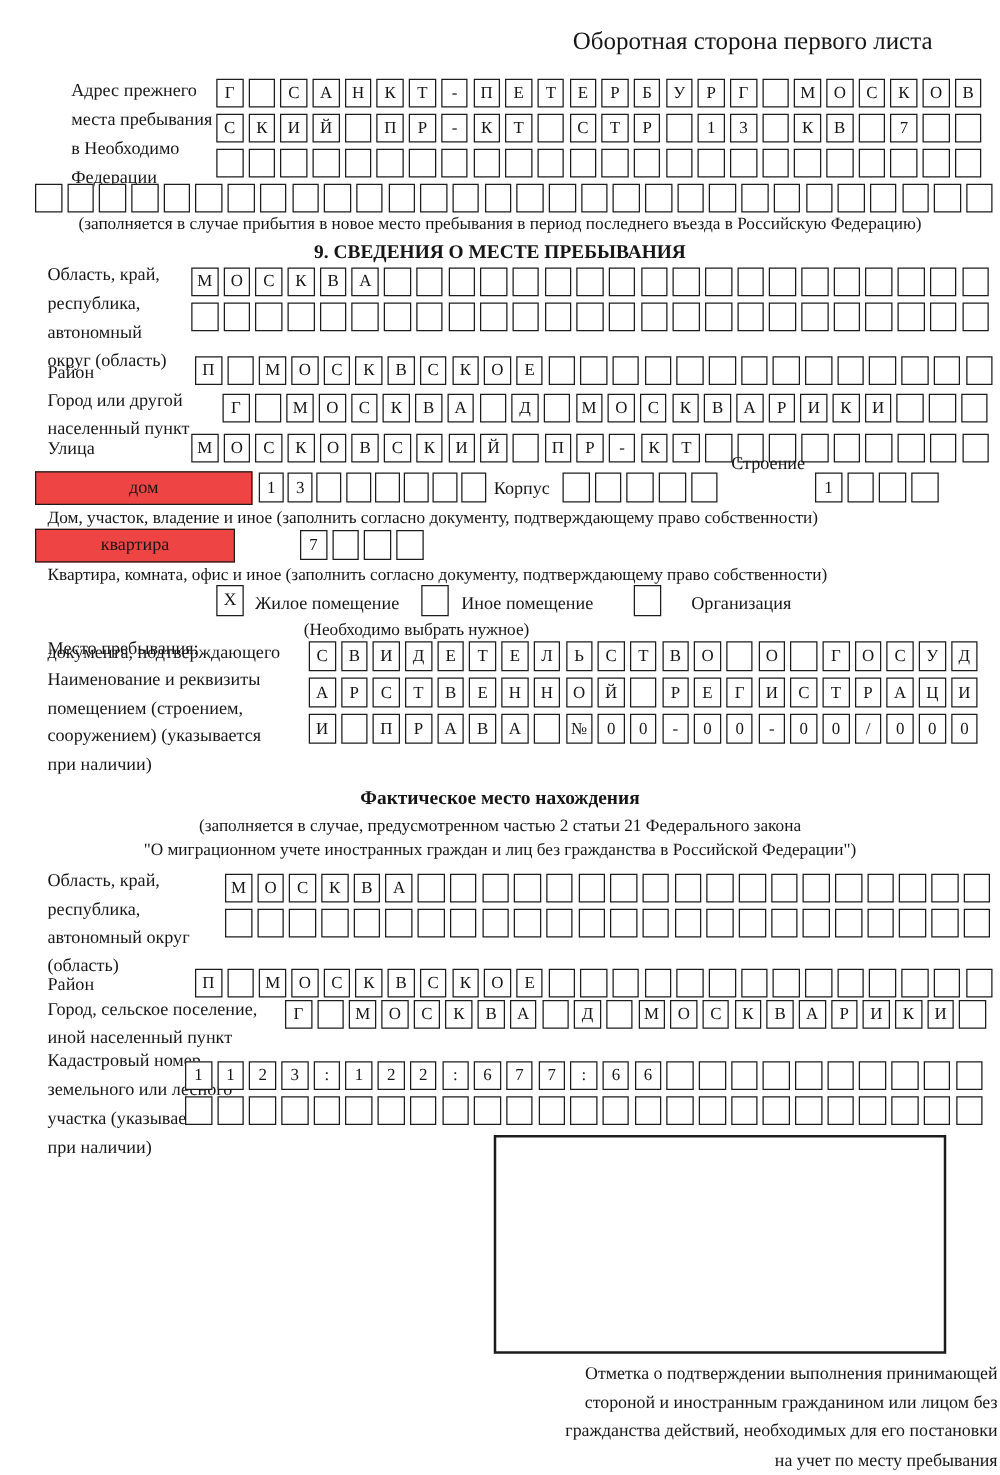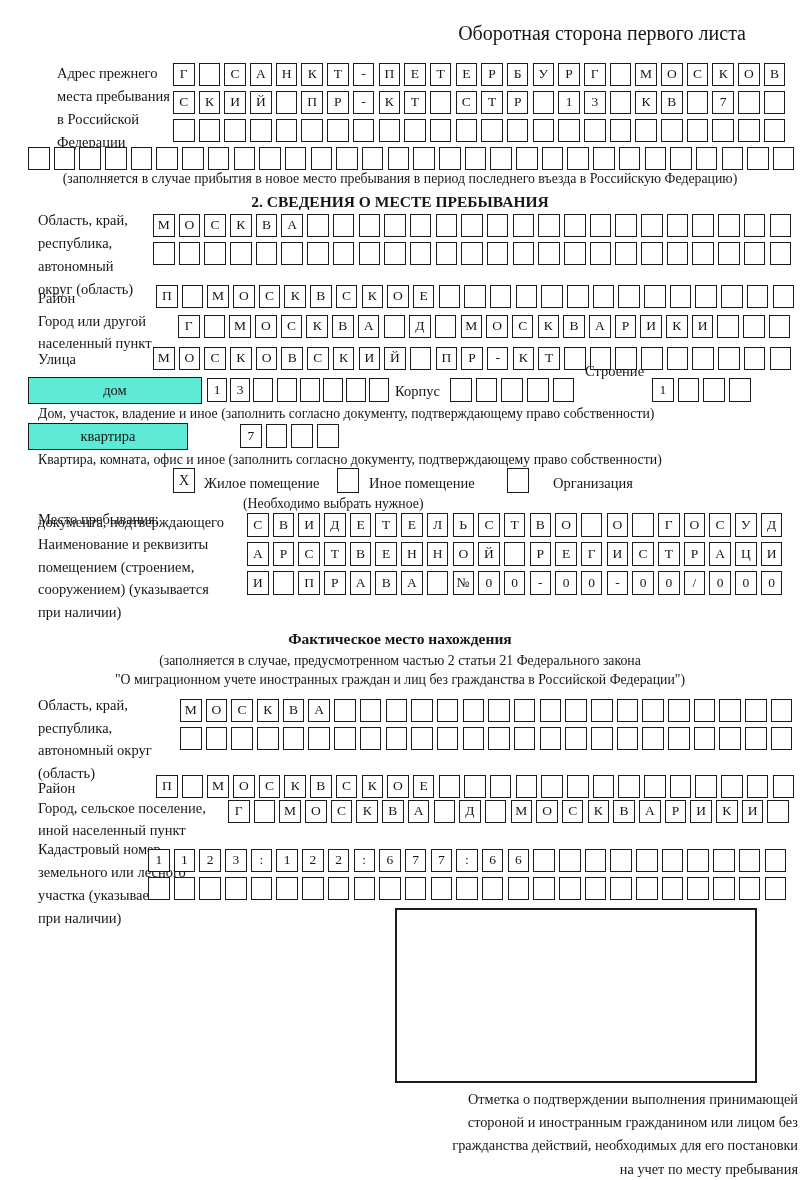--- a/index.html
+++ b/index.html
@@ -11,39 +11,39 @@
   .note{font-size:13.8px;white-space:nowrap;}
   .center{width:800px;text-align:center;left:0;}
   .title{font-weight:bold;font-size:15.5px;}
   .boxrow{display:flex;gap:4.2px;}
   .boxrow .cell{box-sizing:border-box;width:21.5px;height:22.5px;border:1.6px solid #1c1c1c;
         background:#fff;display:flex;align-items:center;justify-content:center;
         font-size:13.5px;line-height:20px;flex:0 0 auto;}
   .boxrow.tall .cell{height:24px;}
   .boxrow.hcells{gap:3.2px;}
   .boxrow.hcells .cell{width:20px;height:24px;}
-  .widebox{box-sizing:border-box;border:1.9px solid #1c1c1c;height:27px;background:#5eead4;
+  .widebox{box-sizing:border-box;border:1.9px solid #1c1c1c;height:27px;background:#ef4444;
         display:flex;align-items:center;justify-content:center;font-size:14.5px;}
   .checkbox{box-sizing:border-box;width:22px;height:25px;border:1.6px solid #1c1c1c;background:#fff;
         display:flex;align-items:center;justify-content:center;font-size:14px;}
   .stamp{box-sizing:border-box;border:2px solid #1c1c1c;background:#fff;}
   .caption{font-size:14.3px;line-height:23.2px;text-align:right;}
   .hdr-right{font-size:20px;white-space:nowrap;}
 </style>
 </head>
 <body>
 
 <div id="page">
 
   <div class="abs hdr-right" style="top:22px;right:54px;">Оборотная сторона первого листа</div>
 
   <div class="abs lbl lbl-lines" style="left:57px;top:62px;">
       <div>Адрес прежнего</div>
       <div>места пребывания</div>
-      <div>в Российской</div>
+      <div>в Необходимо</div>
       <div>Федерации</div>
     </div>
   <div class="abs boxrow" style="left:173px;top:63px;">
       <span class="cell">Г</span>
       <span class="cell"></span>
       <span class="cell">С</span>
       <span class="cell">А</span>
       <span class="cell">Н</span>
       <span class="cell">К</span>
       <span class="cell">Т</span>
@@ -144,21 +144,21 @@
       <span class="cell"></span>
       <span class="cell"></span>
       <span class="cell"></span>
       <span class="cell"></span>
       <span class="cell"></span>
       <span class="cell"></span>
       <span class="cell"></span>
     </div>
   <div class="abs note center" style="top:171px;">(заполняется в случае прибытия в новое место пребывания в период последнего въезда в Российскую Федерацию)</div>
 
-  <div class="abs title center" style="top:193px;">2. СВЕДЕНИЯ О МЕСТЕ ПРЕБЫВАНИЯ</div>
+  <div class="abs title center" style="top:193px;">9. СВЕДЕНИЯ О МЕСТЕ ПРЕБЫВАНИЯ</div>
 
   <div class="abs lbl lbl-lines" style="left:38px;top:209px;">
       <div>Область, край,</div>
       <div>республика,</div>
       <div>автономный</div>
       <div>округ (область)</div>
     </div>
   <div class="abs boxrow" style="left:153px;top:214px;">
       <span class="cell">М</span>
       <span class="cell">О</span>

